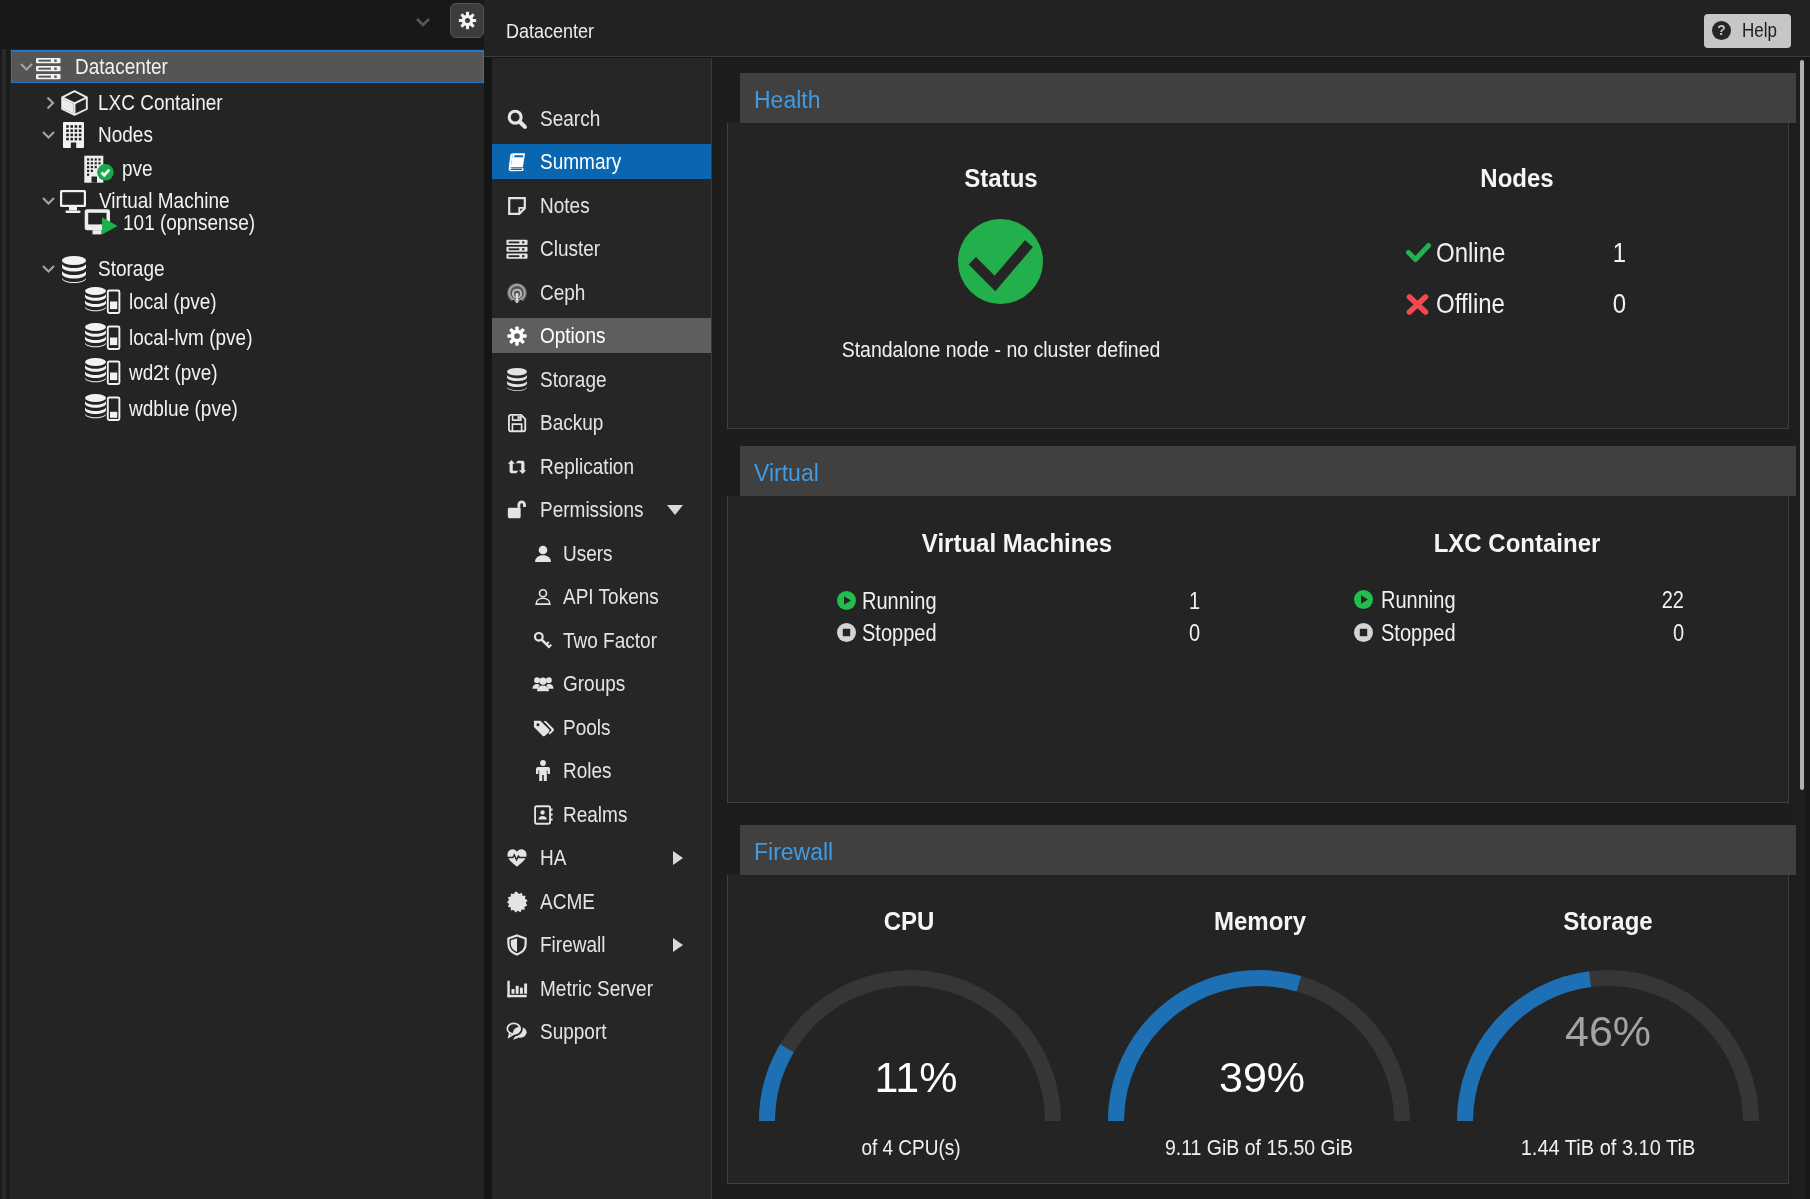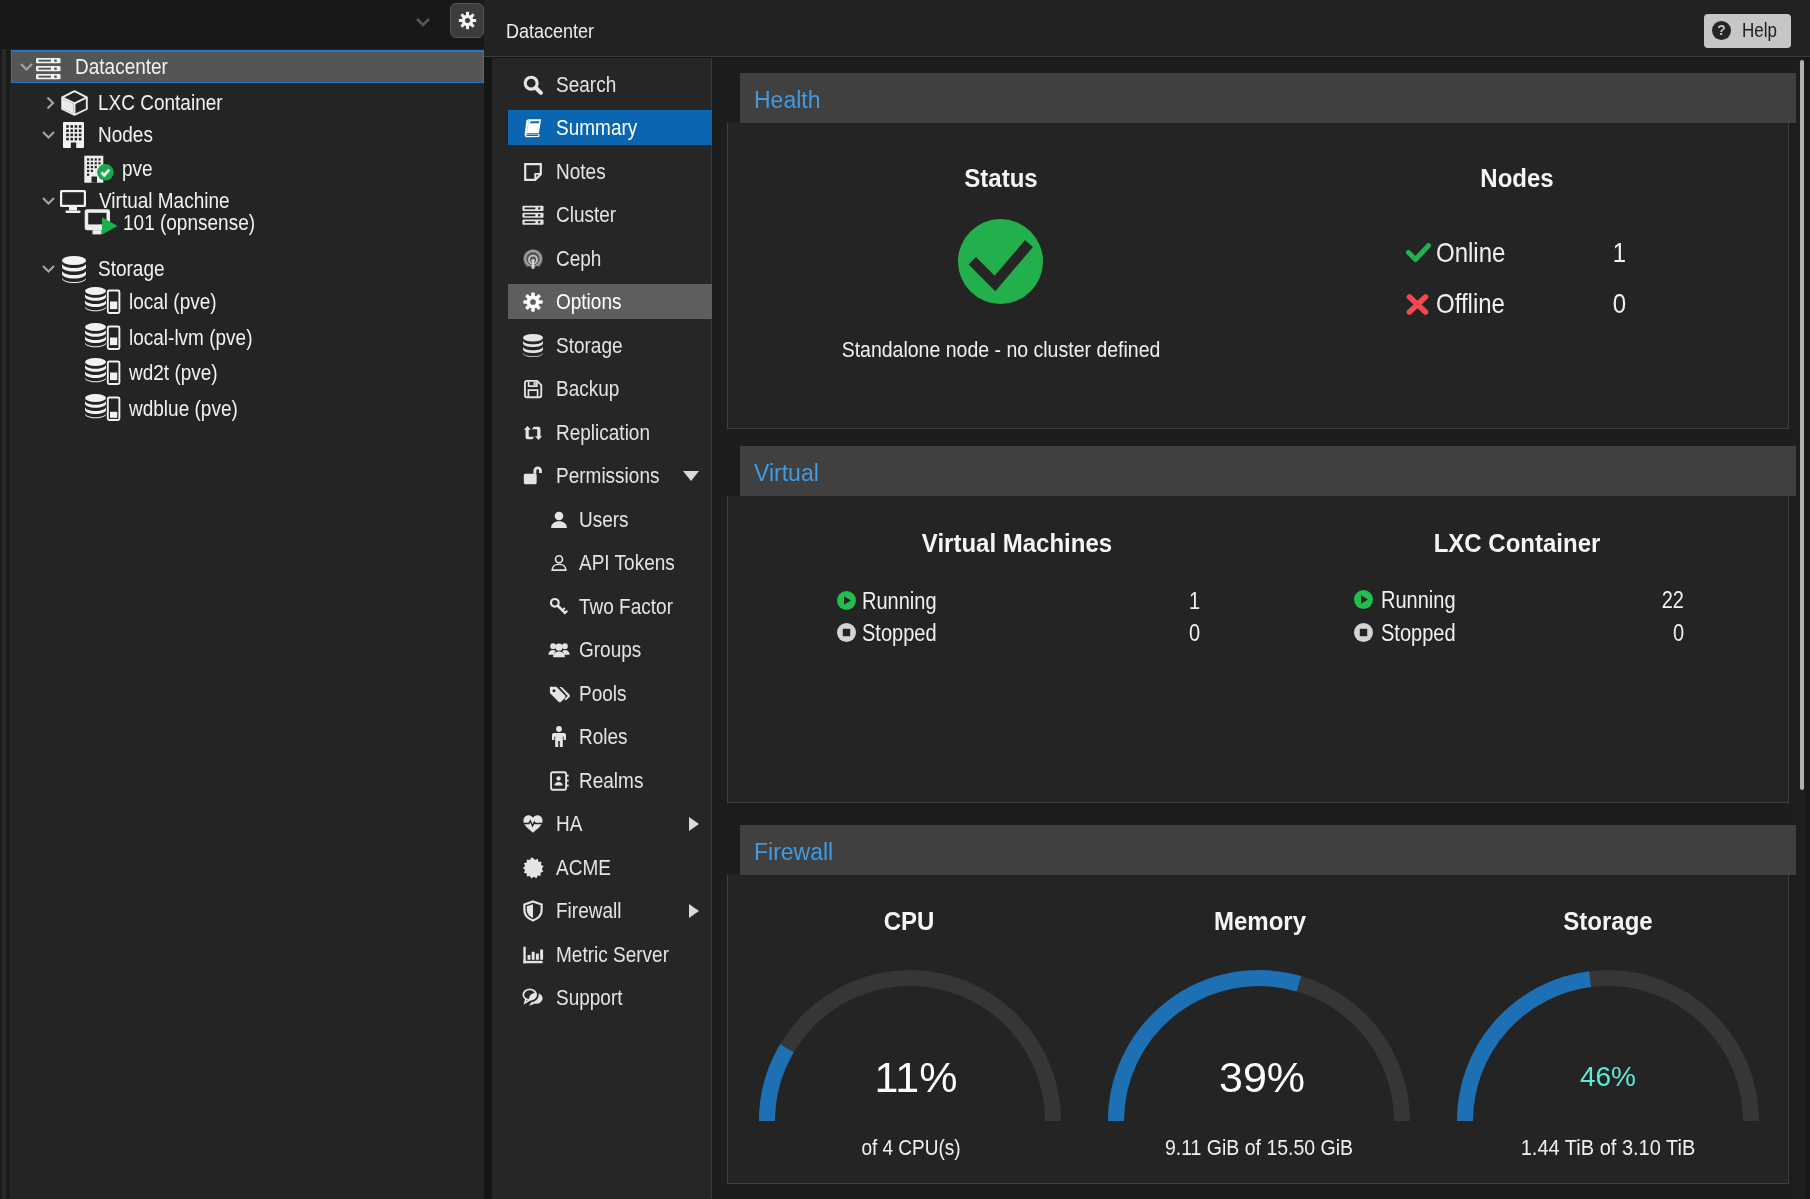--- a/index.html
+++ b/index.html
@@ -17,21 +17,21 @@
   #gearbtn { left:450px; top:3px; width:34px; height:35px; background:#3c3c3c; border:1px solid #545454; border-radius:6px; }
   .treerow { left:0; width:484px; height:34px; }
   .treerow .lbl { position:absolute; top:50%; transform:translateY(-50%) scaleY(1.13); transform-origin:0 50%; color:#f2f2f2; font-size:19px; white-space:nowrap; }
   #row-sel { left:11px; top:50px; width:473px; height:33px; background:#555555; border:1px solid #2079c8; border-top:2px solid #2079c8;}
   .tcaret { position:absolute; top:50%; transform:translateY(-50%); }
 
   
   #navhead { left:484px; top:0; width:1326px; height:57px; background:#222222; border-bottom:1px solid #3c3c3c;}
   #navtitle { left:506px; top:0; height:57px; line-height:63px; color:#ededed; font-size:18px; }
   #navcol { left:492px; top:58px; width:220px; height:1141px; background:#262626; border-right:1px solid #3a3a3a; }
-  .nav { left:508px; width:219px; height:35px; }
+  .nav { left:492px; width:219px; height:35px;margin-top:34px; }
   .nav .ic { position:absolute; left:14px; top:50%; transform:translateY(-50%); width:22px; height:22px; display:flex; align-items:center; justify-content:center;}
   .nav .t { position:absolute; left:48px; top:50%; transform:translateY(-50%) scaleY(1.18); transform-origin:0 50%; color:#e4e4e4; font-size:19px; white-space:nowrap;}
   .nav.sub .ic { left:40px; }
   .nav.sub .t { left:71px; }
   .nav.sel { background:#0a66b0; }
   .nav.hov { background:#5e5e5e; }
   .exparrow { position:absolute; right:28px; top:50%; transform:translateY(-50%); width:0; height:0; }
   .right-car { border-left:10px solid #d9d9d9; border-top:7px solid transparent; border-bottom:7px solid transparent;}
   .down-car { border-top:10px solid #d9d9d9; border-left:8px solid transparent; border-right:8px solid transparent;}
 
@@ -594,21 +594,21 @@
       <path d="M 8 159 A 143 143 0 0 1 294 159" fill="none" stroke="#363636" stroke-width="16"></path>
       <path d="M 8 159 A 143 143 0 0 1 190.9 21.7" fill="none" stroke="#1e70b5" stroke-width="16"></path>
     </svg>
     <svg class="abs" style="left:1457px;top:962px" width="302" height="160" viewBox="0 0 302 160">
       <path d="M 8 159 A 143 143 0 0 1 294 159" fill="none" stroke="#363636" stroke-width="16"></path>
       <path d="M 8 159 A 143 143 0 0 1 133.1 17.1" fill="none" stroke="#1e70b5" stroke-width="16"></path>
     </svg>
 
     <div class="abs rowtext" style="left:916px;top:1077px;transform:translate(-50%,-50%);font-size:43px;color:#ffffff">11%</div>
     <div class="abs rowtext" style="left:1262px;top:1077px;transform:translate(-50%,-50%);font-size:43px;color:#ffffff">39%</div>
-    <div class="abs rowtext" style="left:1608px;top:1077px;transform:translate(-50%,-50%);font-size:28px;color:#5eead4">46%</div>
+    <div class="abs rowtext" style="left:1608px;top:1031px;transform:translate(-50%,-50%);font-size:43px;color:#a3a3a3">46%</div>
     <div class="abs rowtext" style="left:911px;top:1148px;transform:translate(-50%,-50%) scaleY(1.12);font-size:19px">of 4 CPU(s)</div>
     <div class="abs rowtext" style="left:1259px;top:1148px;transform:translate(-50%,-50%) scaleY(1.12);font-size:19.5px">9.11 GiB of 15.50 GiB</div>
     <div class="abs rowtext" style="left:1608px;top:1148px;transform:translate(-50%,-50%) scaleY(1.12);font-size:20px">1.44 TiB of 3.10 TiB</div>
   </div>
 
   <div class="abs" id="sbtrack"></div>
   <div class="abs" id="sbthumb"></div>
   <div class="abs" style="left:1805px;top:58px;width:5px;height:1141px;background:#181818"></div>
 </div>
 

